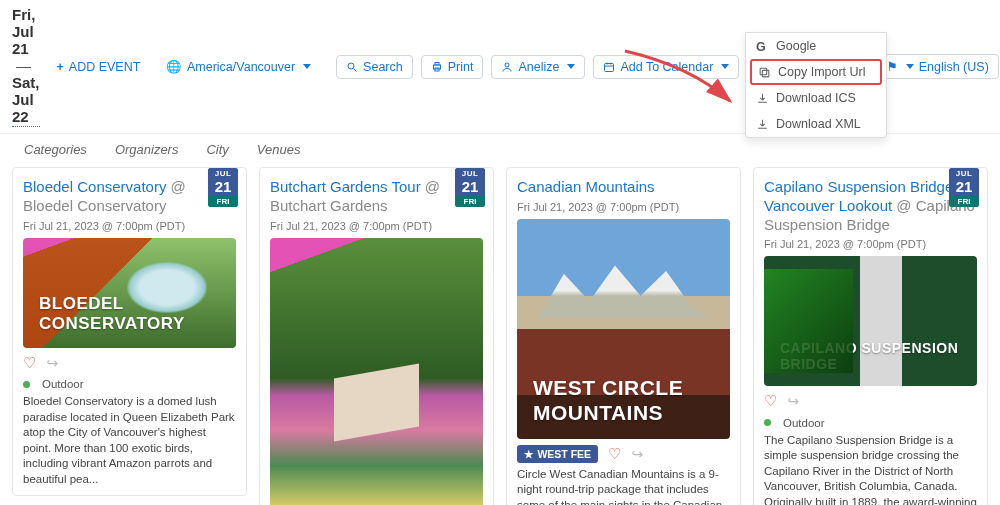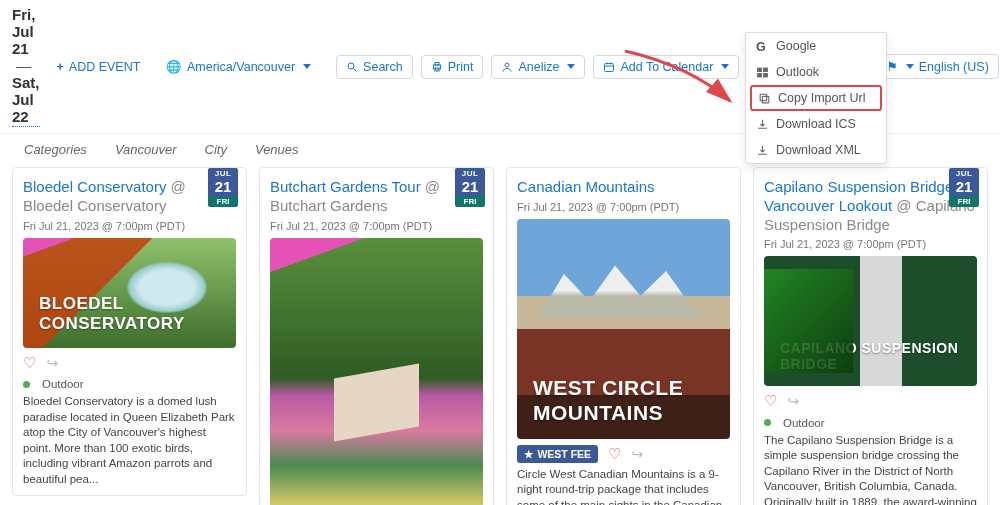--- a/index.html
+++ b/index.html
@@ -118,29 +118,20 @@
     <span>⚑</span>
     <span class="tri-caret"></span>
     <span>English (US)</span>
   </span>
 
   <div class="dropdown">
     <div class="item">
       <span class="ico" style="font-weight:700;color:#555;">G</span>
       <span>Google</span>
     </div>
-    <div class="item">
-      <svg class="ico" viewBox="0 0 24 24" fill="#666">
-          <rect x="2" y="3" width="9" height="8"></rect>
-          <rect x="13" y="3" width="9" height="8"></rect>
-          <rect x="2" y="13" width="9" height="8"></rect>
-          <rect x="13" y="13" width="9" height="8"></rect>
-        </svg>
-      <span>Outlook</span>
-    </div>
     <div class="item hl">
       <svg class="ico" viewBox="0 0 24 24" fill="none" stroke="#666" stroke-width="2">
           <rect x="8" y="8" width="12" height="12" rx="1"></rect>
           <rect x="4" y="4" width="12" height="12" rx="1"></rect>
         </svg>
       <span>Copy Import Url</span>
     </div>
     <div class="item">
       <svg class="ico" viewBox="0 0 24 24" fill="none" stroke="#666" stroke-width="2">
           <path d="M12 3v12m0 0l-4-4m4 4l4-4M4 19h16"></path>
@@ -160,21 +151,21 @@
   <defs>
       <marker id="ah" markerWidth="10" markerHeight="10" refX="8" refY="3" orient="auto">
         <path d="M0,0 L0,6 L9,3 z" fill="#e0474c"></path>
       </marker>
     </defs>
   <path d="M5,5 Q70,20 110,55" stroke="#e0474c" stroke-width="3" fill="none" marker-end="url(#ah)"></path>
 </svg>
 
 <div class="filters">
   <span>Categories</span>
-  <span>Vancouver</span>
+  <span>Organizers</span>
   <span>City</span>
   <span>Venues</span>
 </div>
 
 <div class="grid">
 
   <div class="col">
     <div class="card">
       <div class="datebadge">
           <div class="m">JUL</div>

